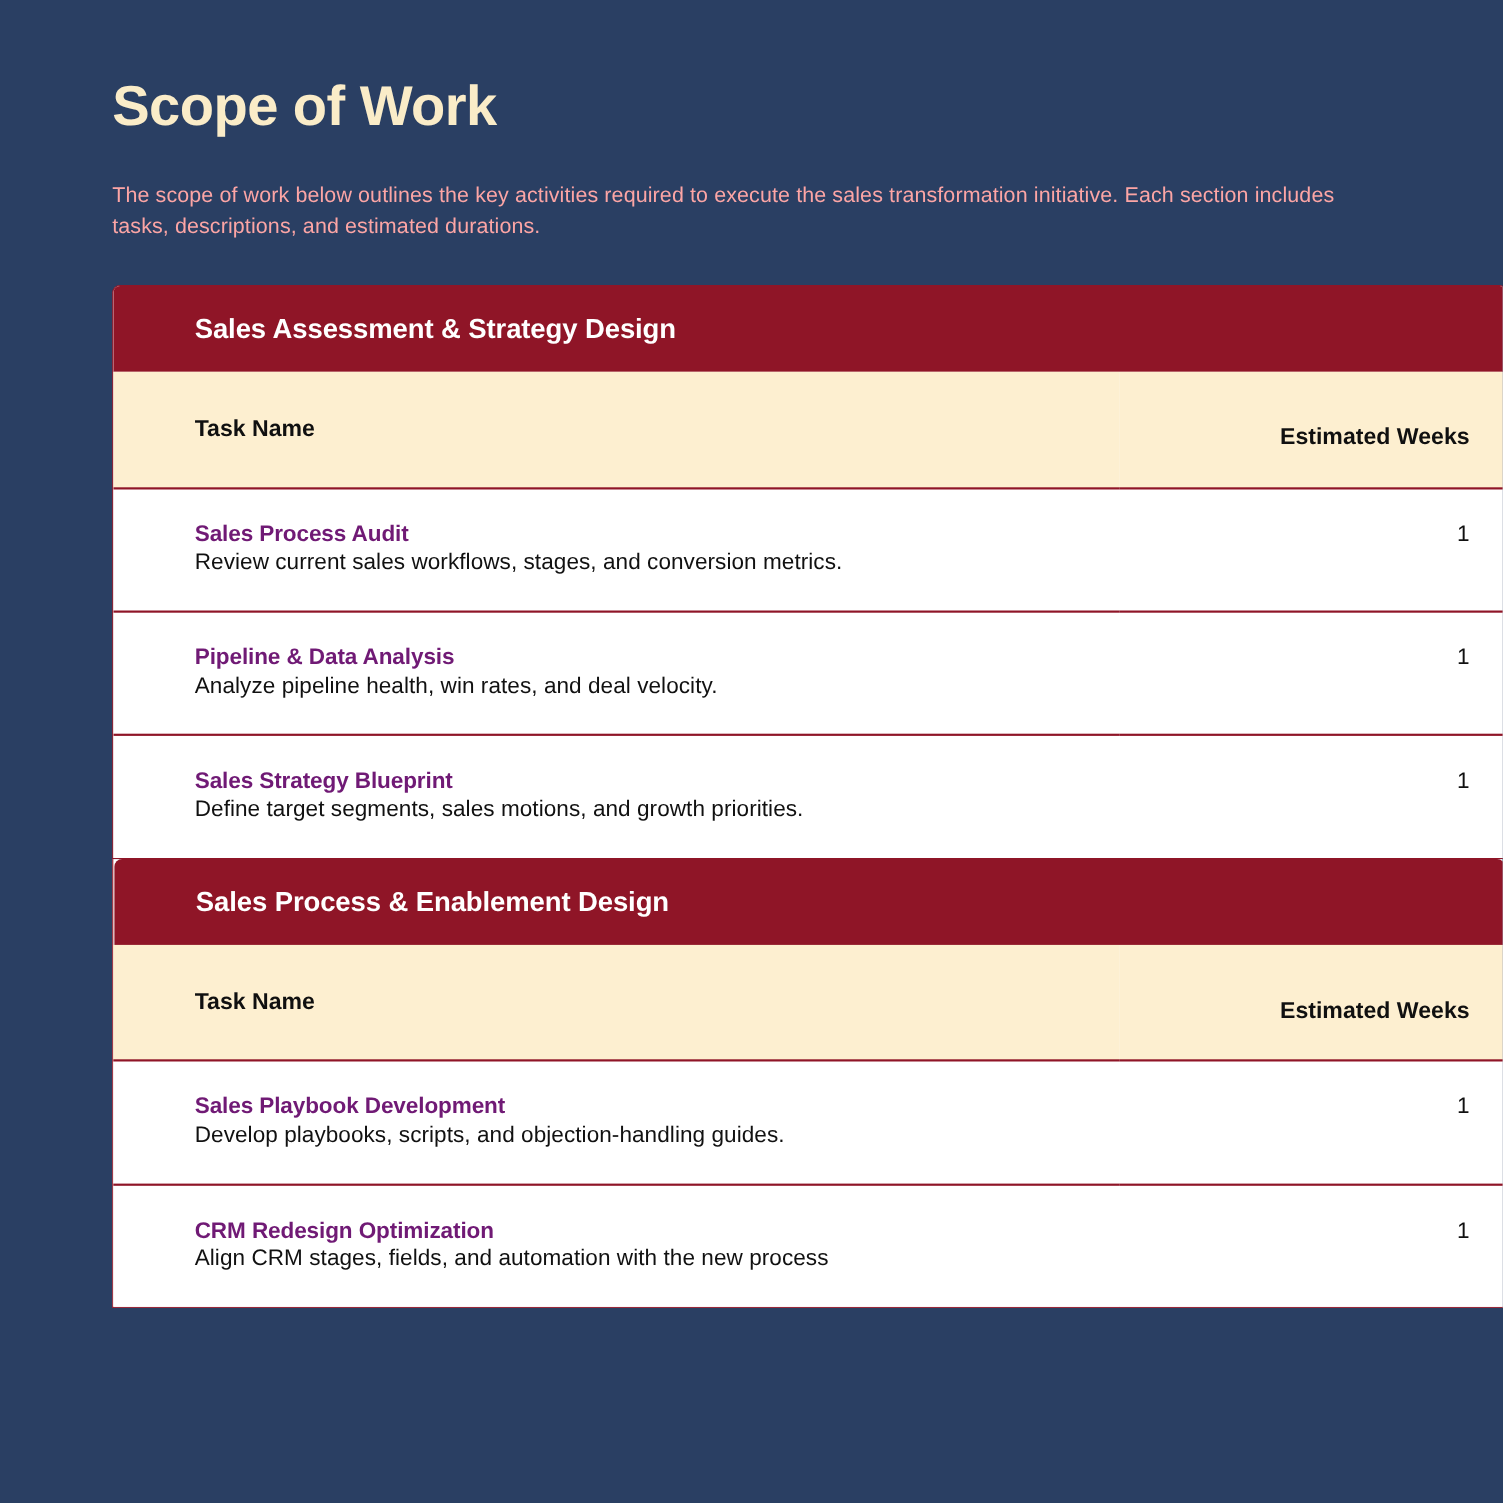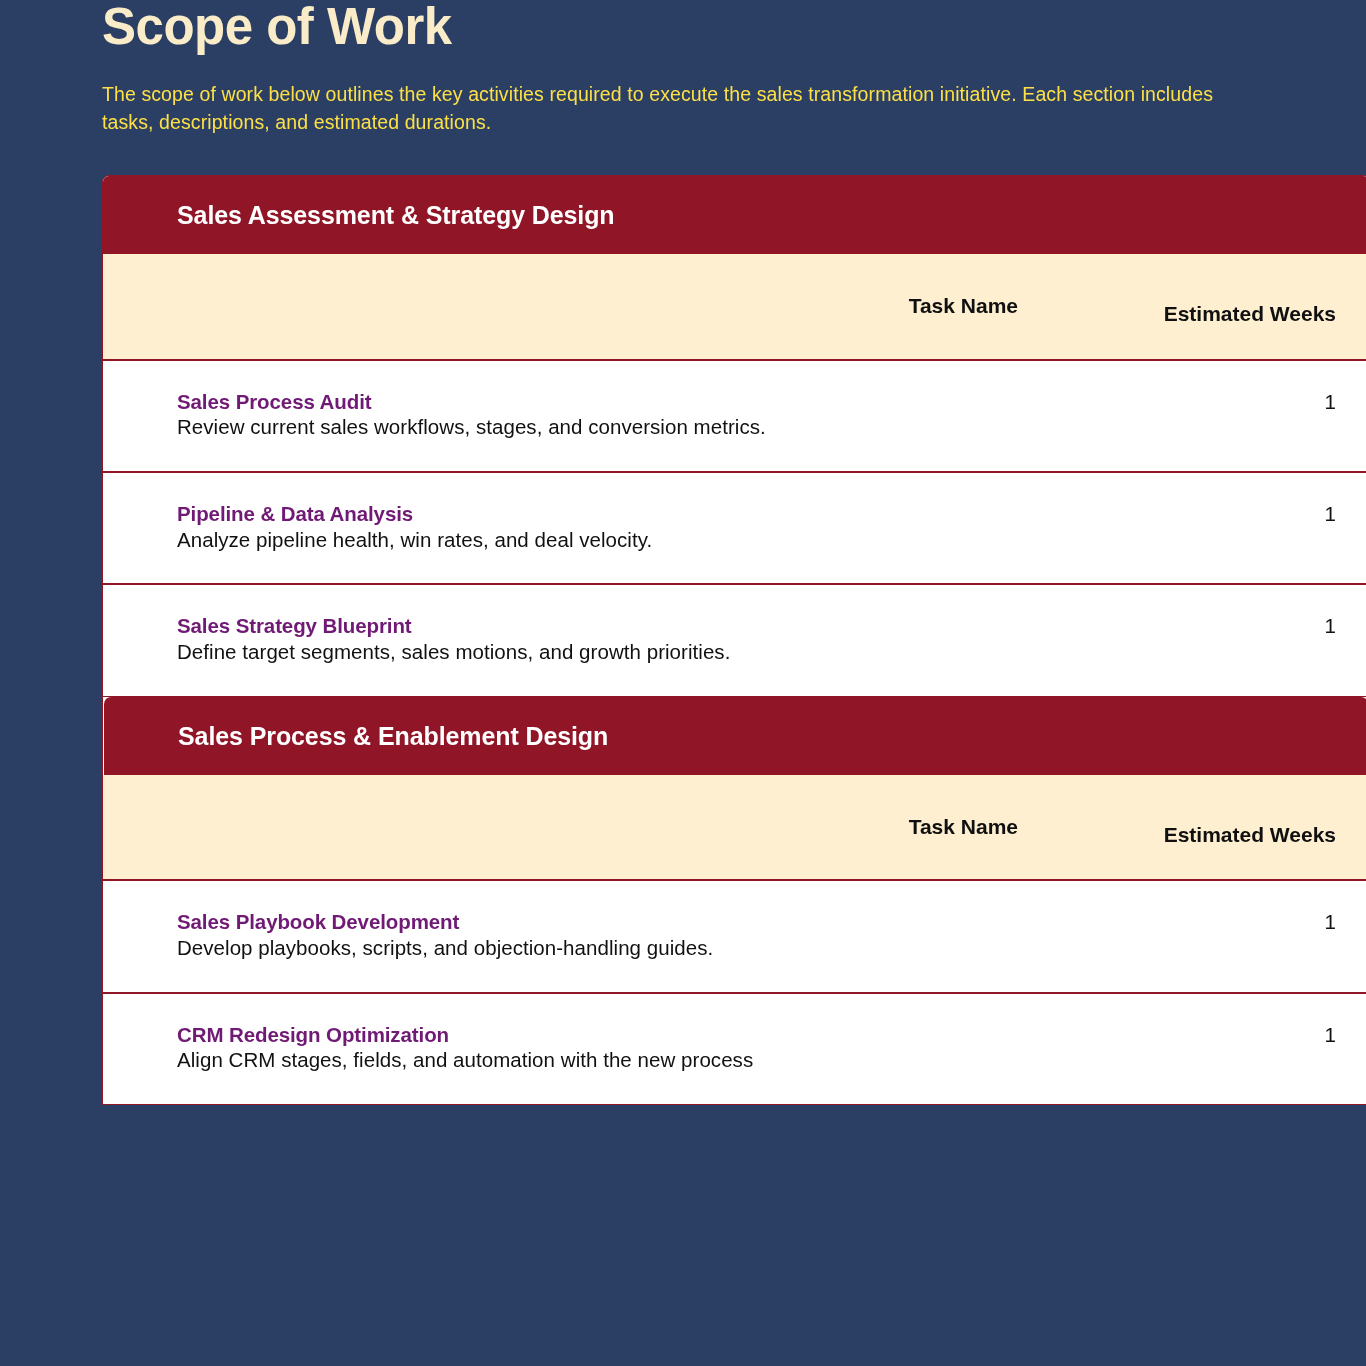--- a/index.html
+++ b/index.html
@@ -23,27 +23,28 @@
     position: relative;
   }
 
   
   .doc-title {
     font-size: 51px;
     font-weight: bold;
     color: #faecc8;
     letter-spacing: -0.5px;
     line-height: 1.05;
+    padding-top: 70px;
   }
 
   .doc-intro {
-    margin-top: 26px;
+    margin-top: 40px;
     font-size: 19.5px;
     line-height: 1.45;
-    color: #fde047;
+    color: #fca5a5;
     max-width: 1118px;
     letter-spacing: 0.1px;
   }
 
   
   .sections {
     margin-top: 39px;
   }
 
   .section {
@@ -83,21 +84,20 @@
     table-layout: fixed;
   }
 
   .task-table thead th {
     background: #fdefd0;
     color: #101010;
     font-size: 21px;
     font-weight: bold;
     vertical-align: middle;
     border-bottom: 2px solid #8f1527;
-    text-align: right;
   }
 
   th.col-task {
     text-align: left;
     padding: 26px 0 26px 74px;
     width: 915px;
   }
 
   th.col-weeks {
     text-align: right;

